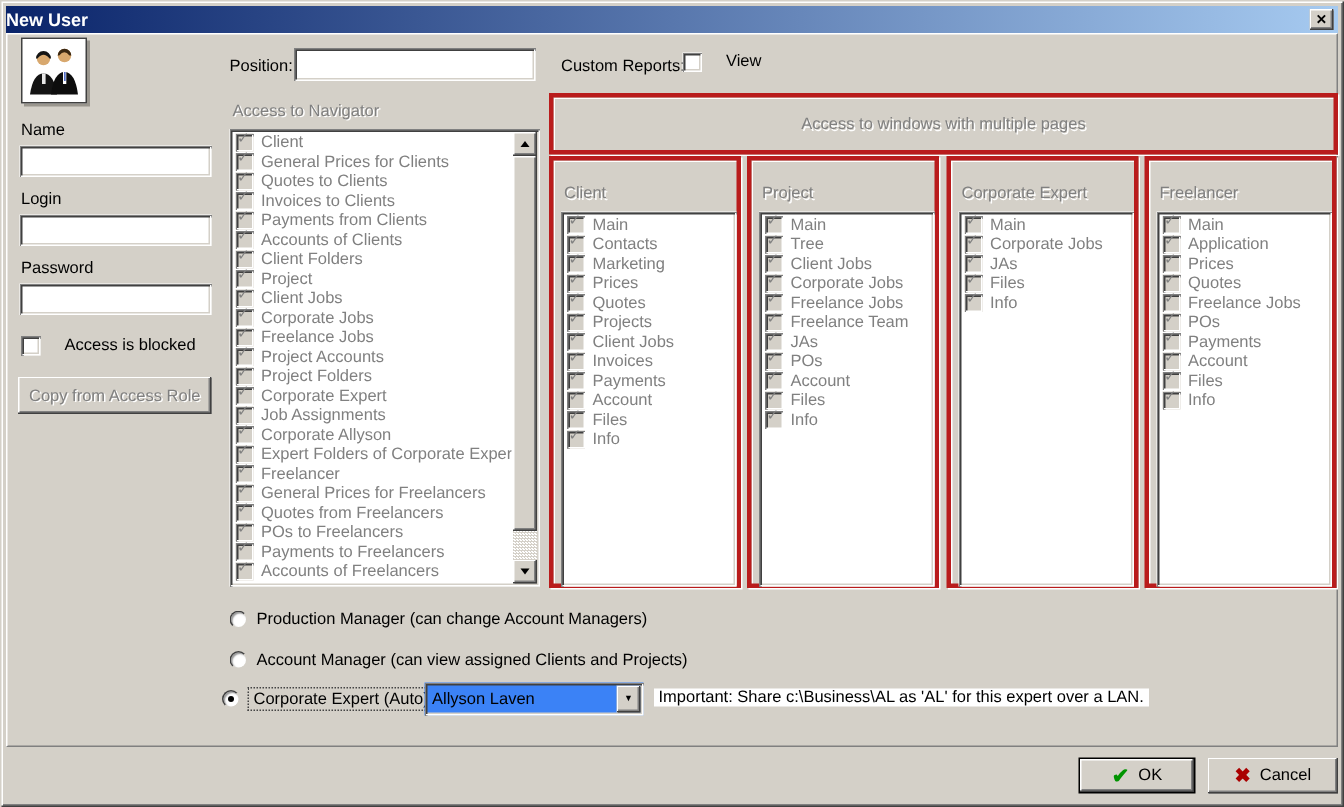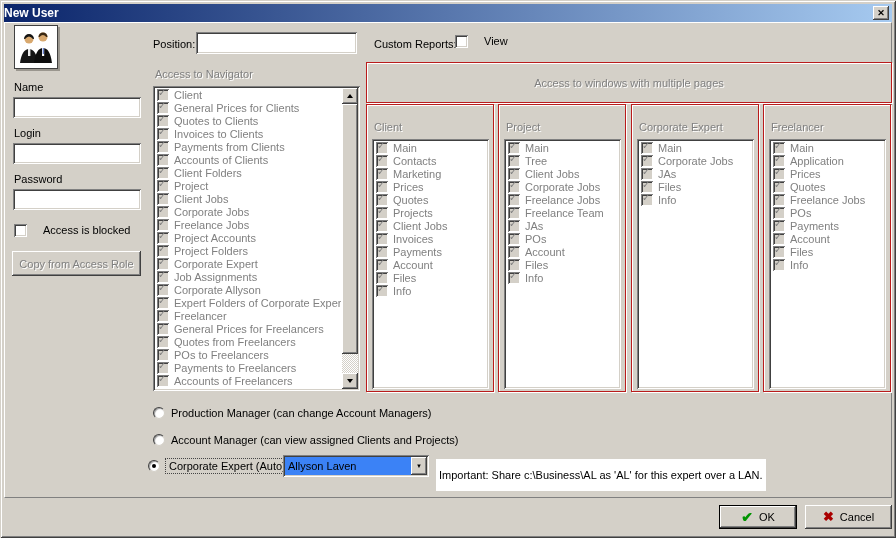--- a/index.html
+++ b/index.html
@@ -51,21 +51,21 @@
     box-shadow: inset 1px 1px 0 #808080, inset -1px -1px 0 #ffffff,
                 inset 2px 2px 0 #404040, inset -2px -2px 0 #d4d0c8;
     flex:none;
   }
   .cbx.dis{background:var(--bg);}
   .cbx .mark{
     position:absolute; left:1px; top:-2px; font-size:11px; font-weight:bold; color:var(--dis);
   }
   .chkrow{position:absolute; display:flex; align-items:flex-start; gap:16px;}
   .groupbox{
-    position:absolute; border:1px solid #b91c1c;
+    position:absolute; border:3px solid #b91c1c;
     box-shadow: inset 1px 1px 0 #ffffff, 1px 1px 0 #ffffff;
   }
   .listbox{
     position:absolute; background:#fff; padding:2px; overflow:hidden;
     box-shadow: inset 1px 1px 0 #808080, inset -1px -1px 0 #ffffff,
                 inset 2px 2px 0 #404040, inset -2px -2px 0 #d4d0c8;
   }
   .lrow{height:13px; display:flex; align-items:center; gap:5px; padding-left:2px;
         color:var(--dis); white-space:nowrap; overflow:hidden;}
   .lrow .cbx{width:12px; height:12px;}
@@ -92,21 +92,21 @@
   .focus-lbl{outline:1px dotted #444; padding:1px 3px;}
   
   .combo{position:absolute; background:#3b82f6;
       box-shadow: inset 1px 1px 0 #808080, inset -1px -1px 0 #ffffff,
                   inset 2px 2px 0 #404040, inset -2px -2px 0 #d4d0c8;
       display:flex; align-items:center;}
   .combo-value{flex:1; padding:0 5px; white-space:nowrap; overflow:hidden;}
   .combo-btn{width:16px; height:18px; margin-right:2px; background:var(--bg);
       box-shadow: inset -1px -1px 0 #404040, inset 1px 1px 0 #ffffff, inset -2px -2px 0 #808080;
       display:flex; align-items:center; justify-content:center; font-size:6px; color:#000;}
-  .note{position:absolute; background:#fff; color:#000; padding:10px 3px; white-space:nowrap;}
+  .note{position:absolute; background:#fff; color:#000; padding:0 3px; white-space:nowrap;}
   .footer-btn{position:absolute; display:flex; align-items:center; justify-content:center; gap:6px; font-size:11px;}
   .ico-ok{color:var(--ok); font-weight:bold; font-size:14px; line-height:10px;}
   .ico-cancel{color:var(--cancel); font-weight:bold; font-size:13px; line-height:10px;}
   .icon-box{position:absolute; left:14px; top:25px; width:44px; height:44px; background:#fff;
       border:1px solid #404040; box-shadow:2px 2px 0 #9a968e; display:flex; align-items:center; justify-content:center;}
   .mp-header{display:flex; align-items:center; justify-content:center;}
 </style>
 </head>
 <body>
 

